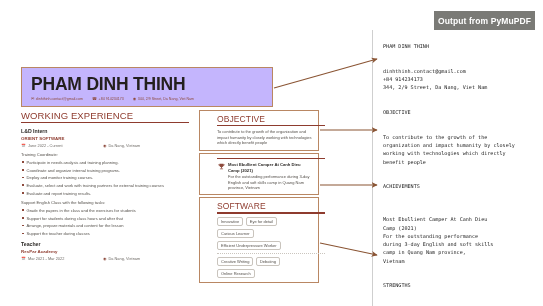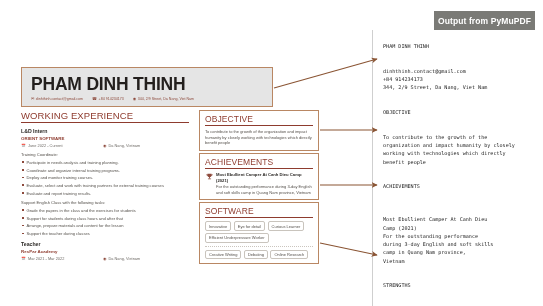--- a/index.html
+++ b/index.html
@@ -18,21 +18,21 @@
     background:#7a7a76;color:#ffffff;
     font-size:8.5px;font-weight:bold;letter-spacing:.1px;
     display:flex;align-items:center;justify-content:center;
   }
 
   
   .resume{position:absolute;left:0;top:0;width:330px;height:306px;}
 
   .hdrbox{
     position:absolute;left:21px;top:67px;width:252px;height:40px;
-    border:0.8px solid #b98763;background:#e5e5e5;box-sizing:border-box;
+    border:0.8px solid #b98763;background:#c4b5fd;box-sizing:border-box;
   }
   .name{
     position:absolute;left:9px;top:6px;
     font-size:17.5px;font-weight:bold;color:#231f1d;letter-spacing:-.2px;
   }
   .contactrow{
     position:absolute;left:9px;top:26px;width:240px;height:10px;
     display:flex;align-items:center;gap:9px;
     font-size:3.6px;color:#8d4a3c;white-space:nowrap;
   }
@@ -63,21 +63,21 @@
   }
   ul.bul li::before{
     content:"";position:absolute;left:1px;top:1.4px;
     width:1.6px;height:1.6px;background:#8d4a3c;
   }
 
   
   .rcol{position:absolute;left:199px;top:110px;width:120px;}
   .card{
     border:0.8px solid #b98763;background:#fff;box-sizing:border-box;
-    padding:3px 5px 4px 5px;margin-bottom:2px;
+    padding:3px 5px 4px 17px;margin-bottom:2px;
   }
   .card .secttl{font-size:8.5px;}
   .card .sectrule{width:108px;}
   .bodytext{font-size:4px;color:#55504b;line-height:1.38;margin-top:3px;}
 
   .ach{display:flex;gap:3px;margin-top:3px;}
   .trophy{width:8px;flex:0 0 8px;display:flex;align-items:flex-start;justify-content:center;padding-top:1px;}
   .achtxt{flex:1;}
   .achttl{font-size:4.2px;font-weight:bold;color:#2d2a27;line-height:1.3;}
   .achdesc{font-size:4px;color:#55504b;line-height:1.35;margin-top:1px;}
@@ -185,21 +185,20 @@
 
     <div class="rcol">
 
       <div class="card">
         <div class="secttl">OBJECTIVE</div>
         <div class="sectrule"></div>
         <div class="bodytext">To contribute to the growth of the organization and impact humanity by closely working with technologies which directly benefit people</div>
       </div>
 
       <div class="card">
-        <div class="secttl">ACHIEVEMENTS</div>
         <div class="sectrule"></div>
         <div class="ach">
           <div class="trophy">
             <svg width="7" height="8" viewBox="0 0 24 26" aria-hidden="true">
               <path d="M5 2h14v5a7 7 0 0 1-14 0V2z" fill="#8d4a3c"></path>
               <path d="M5 3H2v2a5 5 0 0 0 4 4.9V8A3 3 0 0 1 5 6V3zM19 3h3v2a5 5 0 0 1-4 4.9V8a3 3 0 0 0 1-2V3z" fill="#8d4a3c"></path>
               <rect x="10.5" y="13" width="3" height="5" fill="#8d4a3c"></rect>
               <rect x="6.5" y="18" width="11" height="3" rx="1" fill="#8d4a3c"></rect>
             </svg>
           </div>

